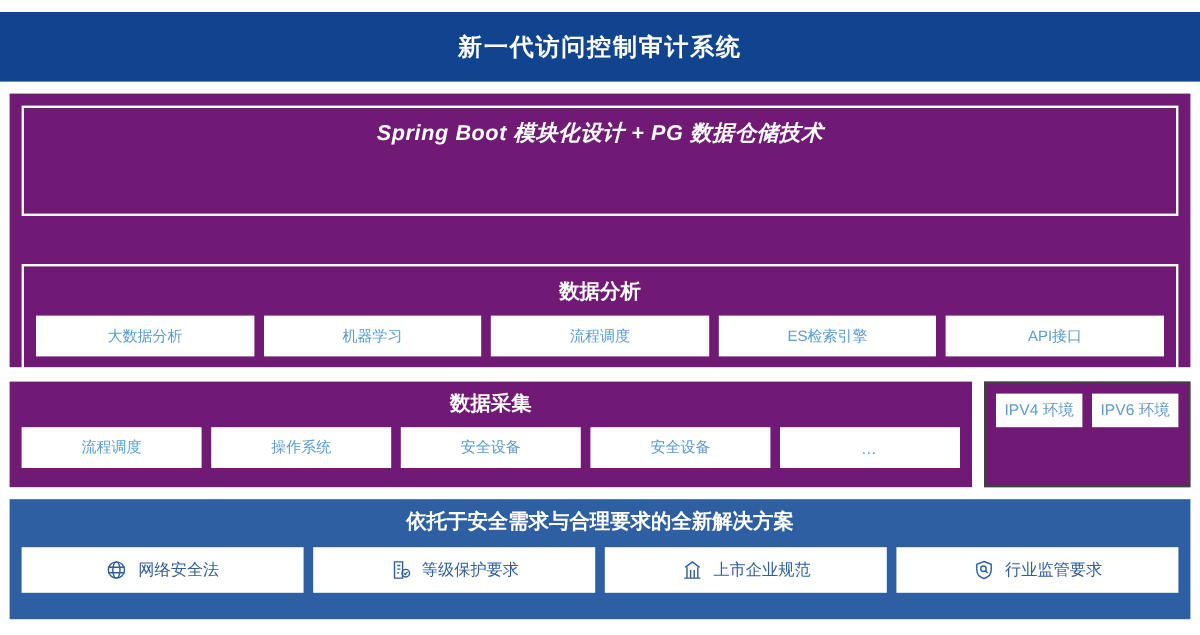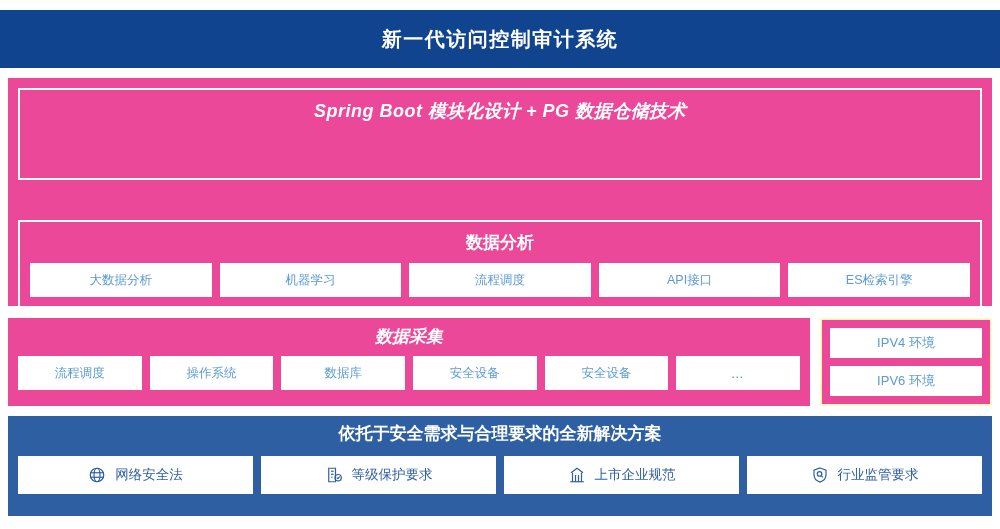--- a/index.html
+++ b/index.html
@@ -39,22 +39,22 @@
     font-weight: bold;
     letter-spacing: 1.5px;
   }
 
   
   .panel {
     position: absolute;
     background: #4E96D5;
     box-sizing: border-box;
   }
-  .panel.light { background: #ec4899; }
-  .panel.dark  { background: #2E5FA3; font-family: Liberation Mono, monospace; }
+  .panel.light { background: #701a75; }
+  .panel.dark  { background: #2E5FA3; }
 
   .inner-box {
     border: 2px solid #ffffff;
     box-sizing: border-box;
     padding: 8px 10px 12px 10px;
     display: flex;
     flex-direction: column;
     align-items: stretch;
   }
 
@@ -115,37 +115,37 @@
 
   
   #sec-collect {
     left: 8px;
     top: 318px;
     width: 802px;
     height: 88px;
     padding: 6px 10px 10px 10px;
     box-sizing: border-box;
   }
-  #sec-collect .section-title { margin-bottom: 6px; font-style: italic; }
+  #sec-collect .section-title { margin-bottom: 6px; }
 
   #sec-ipv {
     left: 820px;
     top: 318px;
     width: 172px;
     height: 88px;
     box-sizing: border-box;
   }
   #sec-ipv .ipv-inner {
-    border: 2px solid #fef9c3;
+    border: 2px solid #404040;
     box-sizing: border-box;
     width: 100%;
     height: 100%;
     padding: 8px;
     display: flex;
-    flex-direction: column;
+    flex-direction: row;
     justify-content: center;
     gap: 8px;
   }
   #sec-ipv .card { height: 28px; font-size: 13px; }
 
   
   #sec-solution {
     left: 8px;
     top: 416px;
     width: 984px;
@@ -190,33 +190,32 @@
     <div class="inner-box" id="box-spring">
       <div class="section-title italic">Spring Boot 模块化设计 + PG 数据仓储技术</div>
     </div>
 
     <div class="inner-box" id="box-analysis">
       <div class="section-title">数据分析</div>
       <div class="card-row">
         <div class="card">大数据分析</div>
         <div class="card">机器学习</div>
         <div class="card">流程调度</div>
+        <div class="card">ES检索引擎</div>
         <div class="card">API接口</div>
-        <div class="card">ES检索引擎</div>
       </div>
     </div>
 
   </div>
 
   <div class="panel light" id="sec-collect">
     <div class="section-title">数据采集</div>
     <div class="card-row">
       <div class="card">流程调度</div>
       <div class="card">操作系统</div>
-      <div class="card">数据库</div>
       <div class="card">安全设备</div>
       <div class="card">安全设备</div>
       <div class="card ellipsis">…</div>
     </div>
   </div>
 
   <div class="panel light" id="sec-ipv">
     <div class="ipv-inner">
       <div class="card">IPV4 环境</div>
       <div class="card">IPV6 环境</div>

